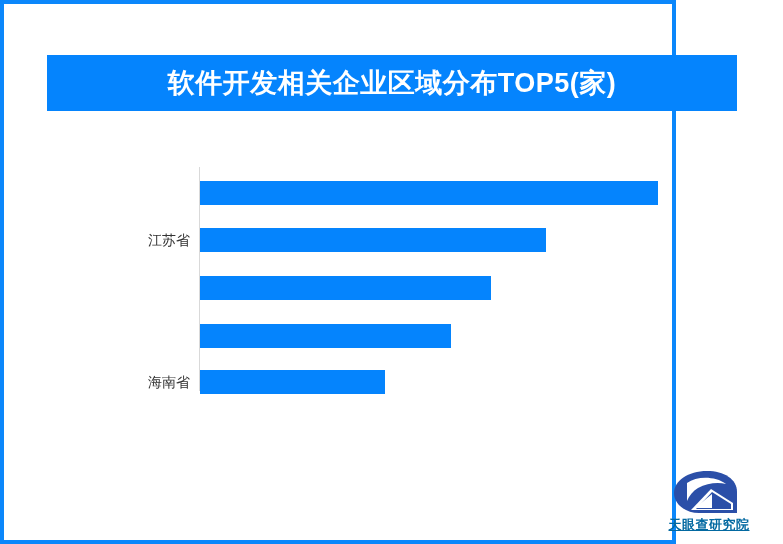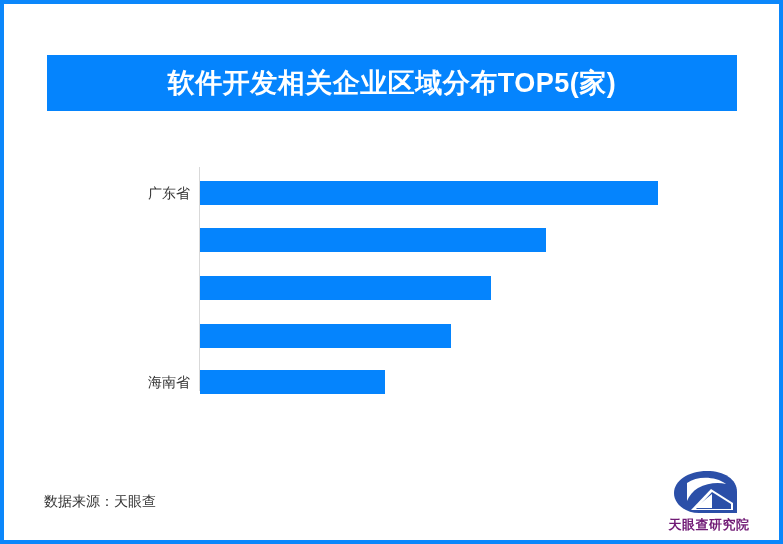--- a/index.html
+++ b/index.html
@@ -8,21 +8,21 @@
   }
   body {
     width: 783px;
     height: 544px;
     background: #ffffff;
     font-family: "Liberation Sans", "DejaVu Sans", sans-serif;
     overflow: hidden;
   }
   #infographic {
     position: relative;
-    width: 783px;
+    width: 676px;
     height: 544px;
     box-sizing: border-box;
     border: 4px solid #0b87fb;
     background: #ffffff;
   }
   
   #title-banner {
     position: absolute;
     left: 43px;
     top: 51px;
@@ -124,50 +124,49 @@
 <div id="infographic" style="border-color: rgb(11, 135, 251);">
 
   <div id="title-banner" style="background: rgb(5, 132, 253);">
     <div id="title-text" style="color: rgb(255, 255, 255);">软件开发相关企业区域分布TOP5(家)</div>
   </div>
 
   <div id="chart-area">
     <div id="axis-line" style="background: rgb(217, 217, 217);"></div>
 
     <div class="bar-row" style="top:27px;">
-      <div class="bar-label">广东省</div>
       <div class="bar-rect" style="width: 458px; background: rgb(5, 132, 253);"></div>
     </div>
 
     <div class="bar-row" style="top:74px;">
+      <div class="bar-label">江苏省</div>
       <div class="bar-rect" style="width: 346px; background: rgb(5, 132, 253);"></div>
     </div>
 
     <div class="bar-row" style="top:122px;">
       <div class="bar-rect" style="width: 291px; background: rgb(5, 132, 253);"></div>
     </div>
 
     <div class="bar-row" style="top:170px;">
       <div class="bar-rect" style="width: 251px; background: rgb(5, 132, 253);"></div>
     </div>
 
     <div class="bar-row" style="top:216px;">
       <div class="bar-label">海南省</div>
       <div class="bar-rect" style="width: 185px; background: rgb(5, 132, 253);"></div>
     </div>
   </div>
 
-  <div id="footer-source">数据来源：天眼查</div>
 
   <div id="logo-block">
     <div id="logo-mark">
       <svg viewBox="0 0 72 44" width="72" height="44" aria-hidden="true">
         <path d="M36 1 C17 1 3 11 3 23 C3 34 14 43 28 43 L66 43 L66 22 C66 9 53 1 36 1 Z" fill="#2b4fa8"></path>
         <path d="M16 13 C26 6 44 6 55 14 C47 12 36 13 27 18 C22 21 18 26 16 31 Z" fill="#ffffff"></path>
         <path d="M40 19 L62 33 L62 40 L20 40 Z" fill="#ffffff"></path>
         <path d="M41 22 L60 34 L60 39 L25 39 Z" fill="#2b4fa8"></path>
         <path d="M41 24 L41 38 L24 38 Z" fill="#ffffff"></path>
       </svg>
     </div>
-    <div id="logo-caption" style="color: #701a75;">天眼查研究院</div>
+    <div id="logo-caption" style="color: #0369a1; text-decoration: underline;">天眼查研究院</div>
   </div>
 
 </div>
 
 </body></html>

